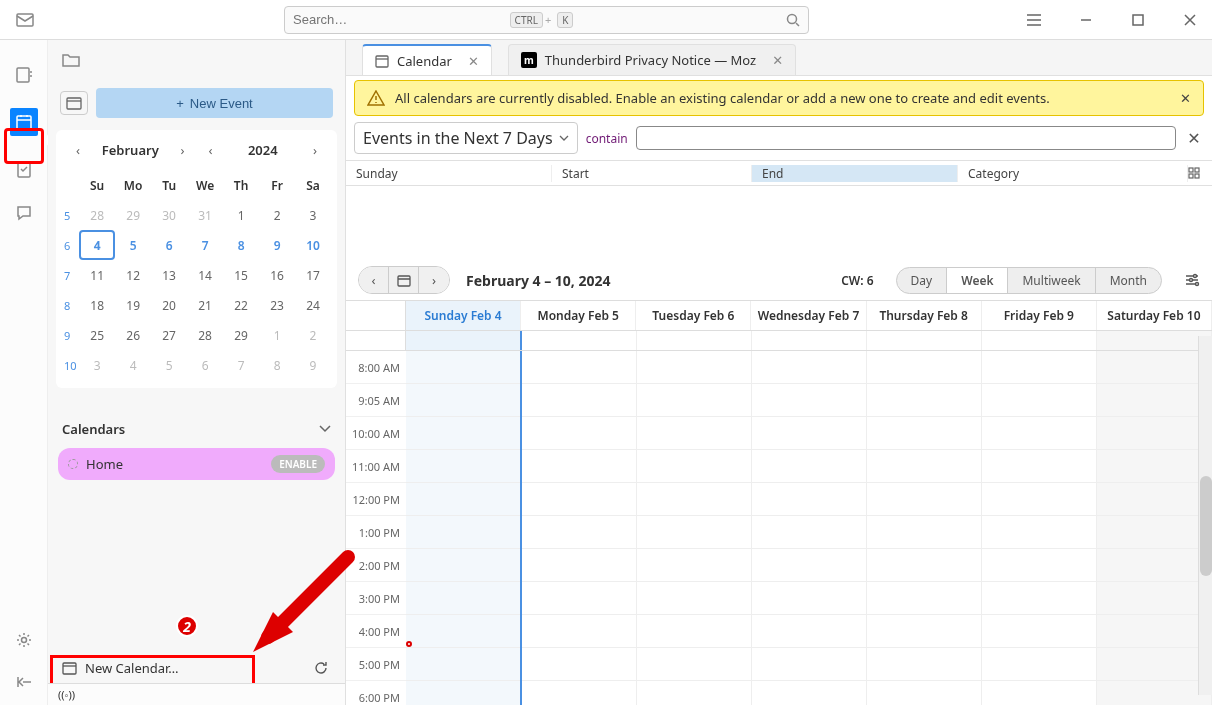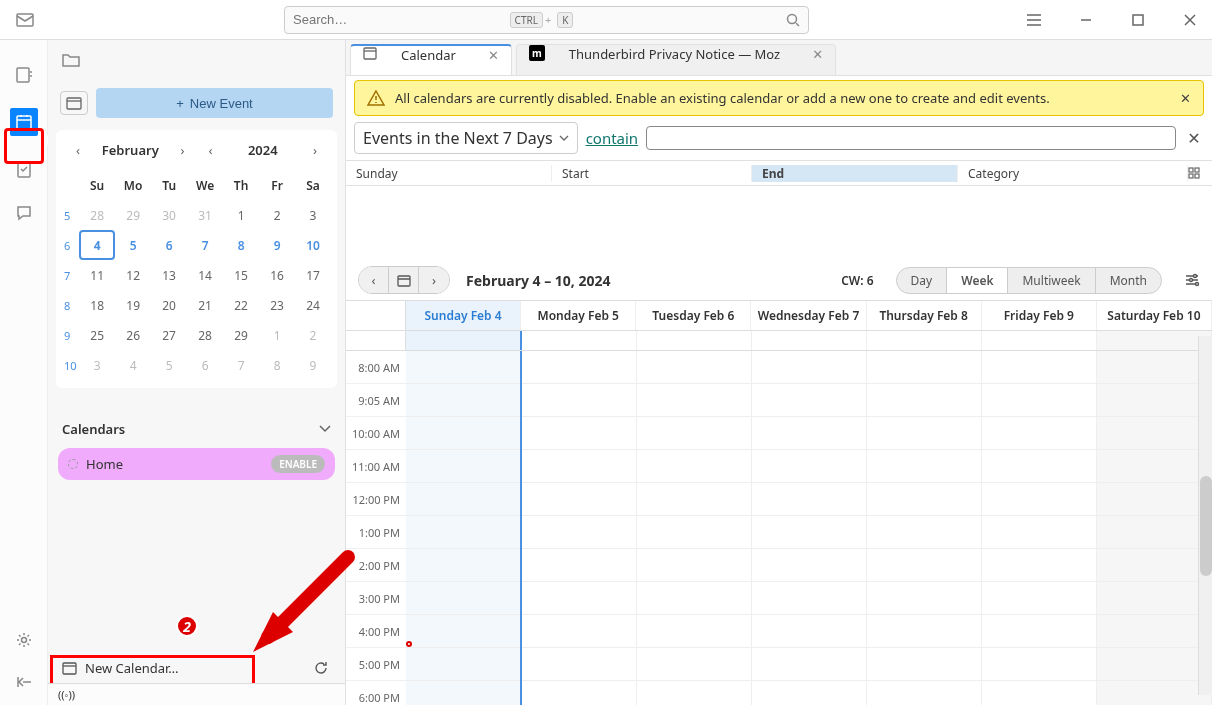--- a/index.html
+++ b/index.html
@@ -46,39 +46,39 @@
 
 .new-cal-row { position: absolute; bottom: 22px; left: 6px; right: 8px; display: flex; align-items: center; padding: 6px 8px; gap: 8px; }
 .new-cal-outline { position: absolute; bottom: 18px; left: 2px; width: 205px; height: 32px; border: 3px solid #f00; }
 .refresh-ic { margin-left: auto; }
 .red-circle-2 { position: absolute; bottom: 68px; left: 128px; width: 22px; height: 22px; background: #d00; border-radius: 50%; color: #fff; font-weight: bold; font-size: 14px; display: flex; align-items: center; justify-content: center; font-style: italic; border: 2px solid #fff; }
 .red-arrow { position: absolute; bottom: 38px; left: 190px; width: 120px; height: 120px; pointer-events: none; }
 .status-bar { position: absolute; bottom: 0; left: 0; right: 0; height: 22px; border-top: 1px solid #ddd; display: flex; align-items: center; padding: 0 10px; background: #fcfcfc; font-size: 11px; }
 
 .main-panel { flex: 1; display: flex; flex-direction: column; position: relative; }
 .tab-row { height: 36px; display: flex; align-items: stretch; background: #f5f5f5; border-bottom: 1px solid #e0e0e0; padding-top: 4px; }
-.tab { display: flex; align-items: flex-start; gap: 24px; padding: 0 12px; background: #fff; border: 1px solid #e0e0e0; border-bottom: none; border-radius: 4px 4px 0 0; margin-left: 4px; position: relative; }
+.tab { display: flex; align-items: center; gap: 8px; padding: 0 12px; background: #fff; border: 1px solid #e0e0e0; border-bottom: none; border-radius: 4px 4px 0 0; margin-left: 16px; position: relative; }
 .tab.active { border-top: 2px solid #4a90e2; }
 .tab.inactive { background: #f0f0f0; }
 .tab-close { color: #888; margin-left: 8px; }
 
 .warn-bar { background: #fff59d; border: 1px solid #e6c200; margin: 4px 8px 0; padding: 8px 12px; display: flex; align-items: center; gap: 10px; border-radius: 4px; font-size: 13px; }
 .warn-bar .warn-close { margin-left: auto; color: #444; }
 
 .filter-row { display: flex; align-items: center; gap: 8px; padding: 6px 8px; }
 .filter-dd { border: 1px solid #ccc; border-radius: 4px; padding: 4px 8px; display: flex; align-items: center; gap: 6px; background: #fff; font-size: 16px; }
-.filter-contain { font-size: 15px; color: #0f766e; text-decoration: underline; }
+.filter-contain { font-size: 12px; color: #701a75; }
 .filter-input { flex: 1; border: 1px solid #888; border-radius: 4px; height: 24px; padding: 0 8px; }
 .filter-x { width: 20px; text-align: center; font-size: 16px; color: #555; }
 
 .results-head { display: flex; border-top: 1px solid #e0e0e0; border-bottom: 1px solid #e0e0e0; height: 26px; align-items: center; }
 .results-head .col { padding: 0 10px; font-size: 12px; color: #444; border-right: 1px solid #eee; }
 .col.title-c { width: 206px; }
 .col.start-c { width: 200px; }
-.col.end-c { width: 206px; background: #d5e7f5; font-weight: 700; }
+.col.end-c { width: 206px; background: #d5e7f5; font-weight: 400; }
 .col.cat-c { flex: 1; }
 .col-opt { width: 24px; text-align: center; }
 .results-body { height: 74px; }
 
 .week-nav-row { display: flex; align-items: center; gap: 10px; padding: 6px 12px; }
 .nav-btn-group { display: flex; border: 1px solid #ccc; border-radius: 14px; overflow: hidden; }
 .nav-btn { width: 30px; height: 26px; display: flex; align-items: center; justify-content: center; background: #f0f0f0; color: #555; border-right: 1px solid #ccc; }
 .nav-btn:last-child { border-right: none; }
 .date-range { font-weight: 700; font-size: 14px; margin-left: 6px; }
 .cw-label { margin-left: auto; font-size: 12px; font-weight: 600; }

